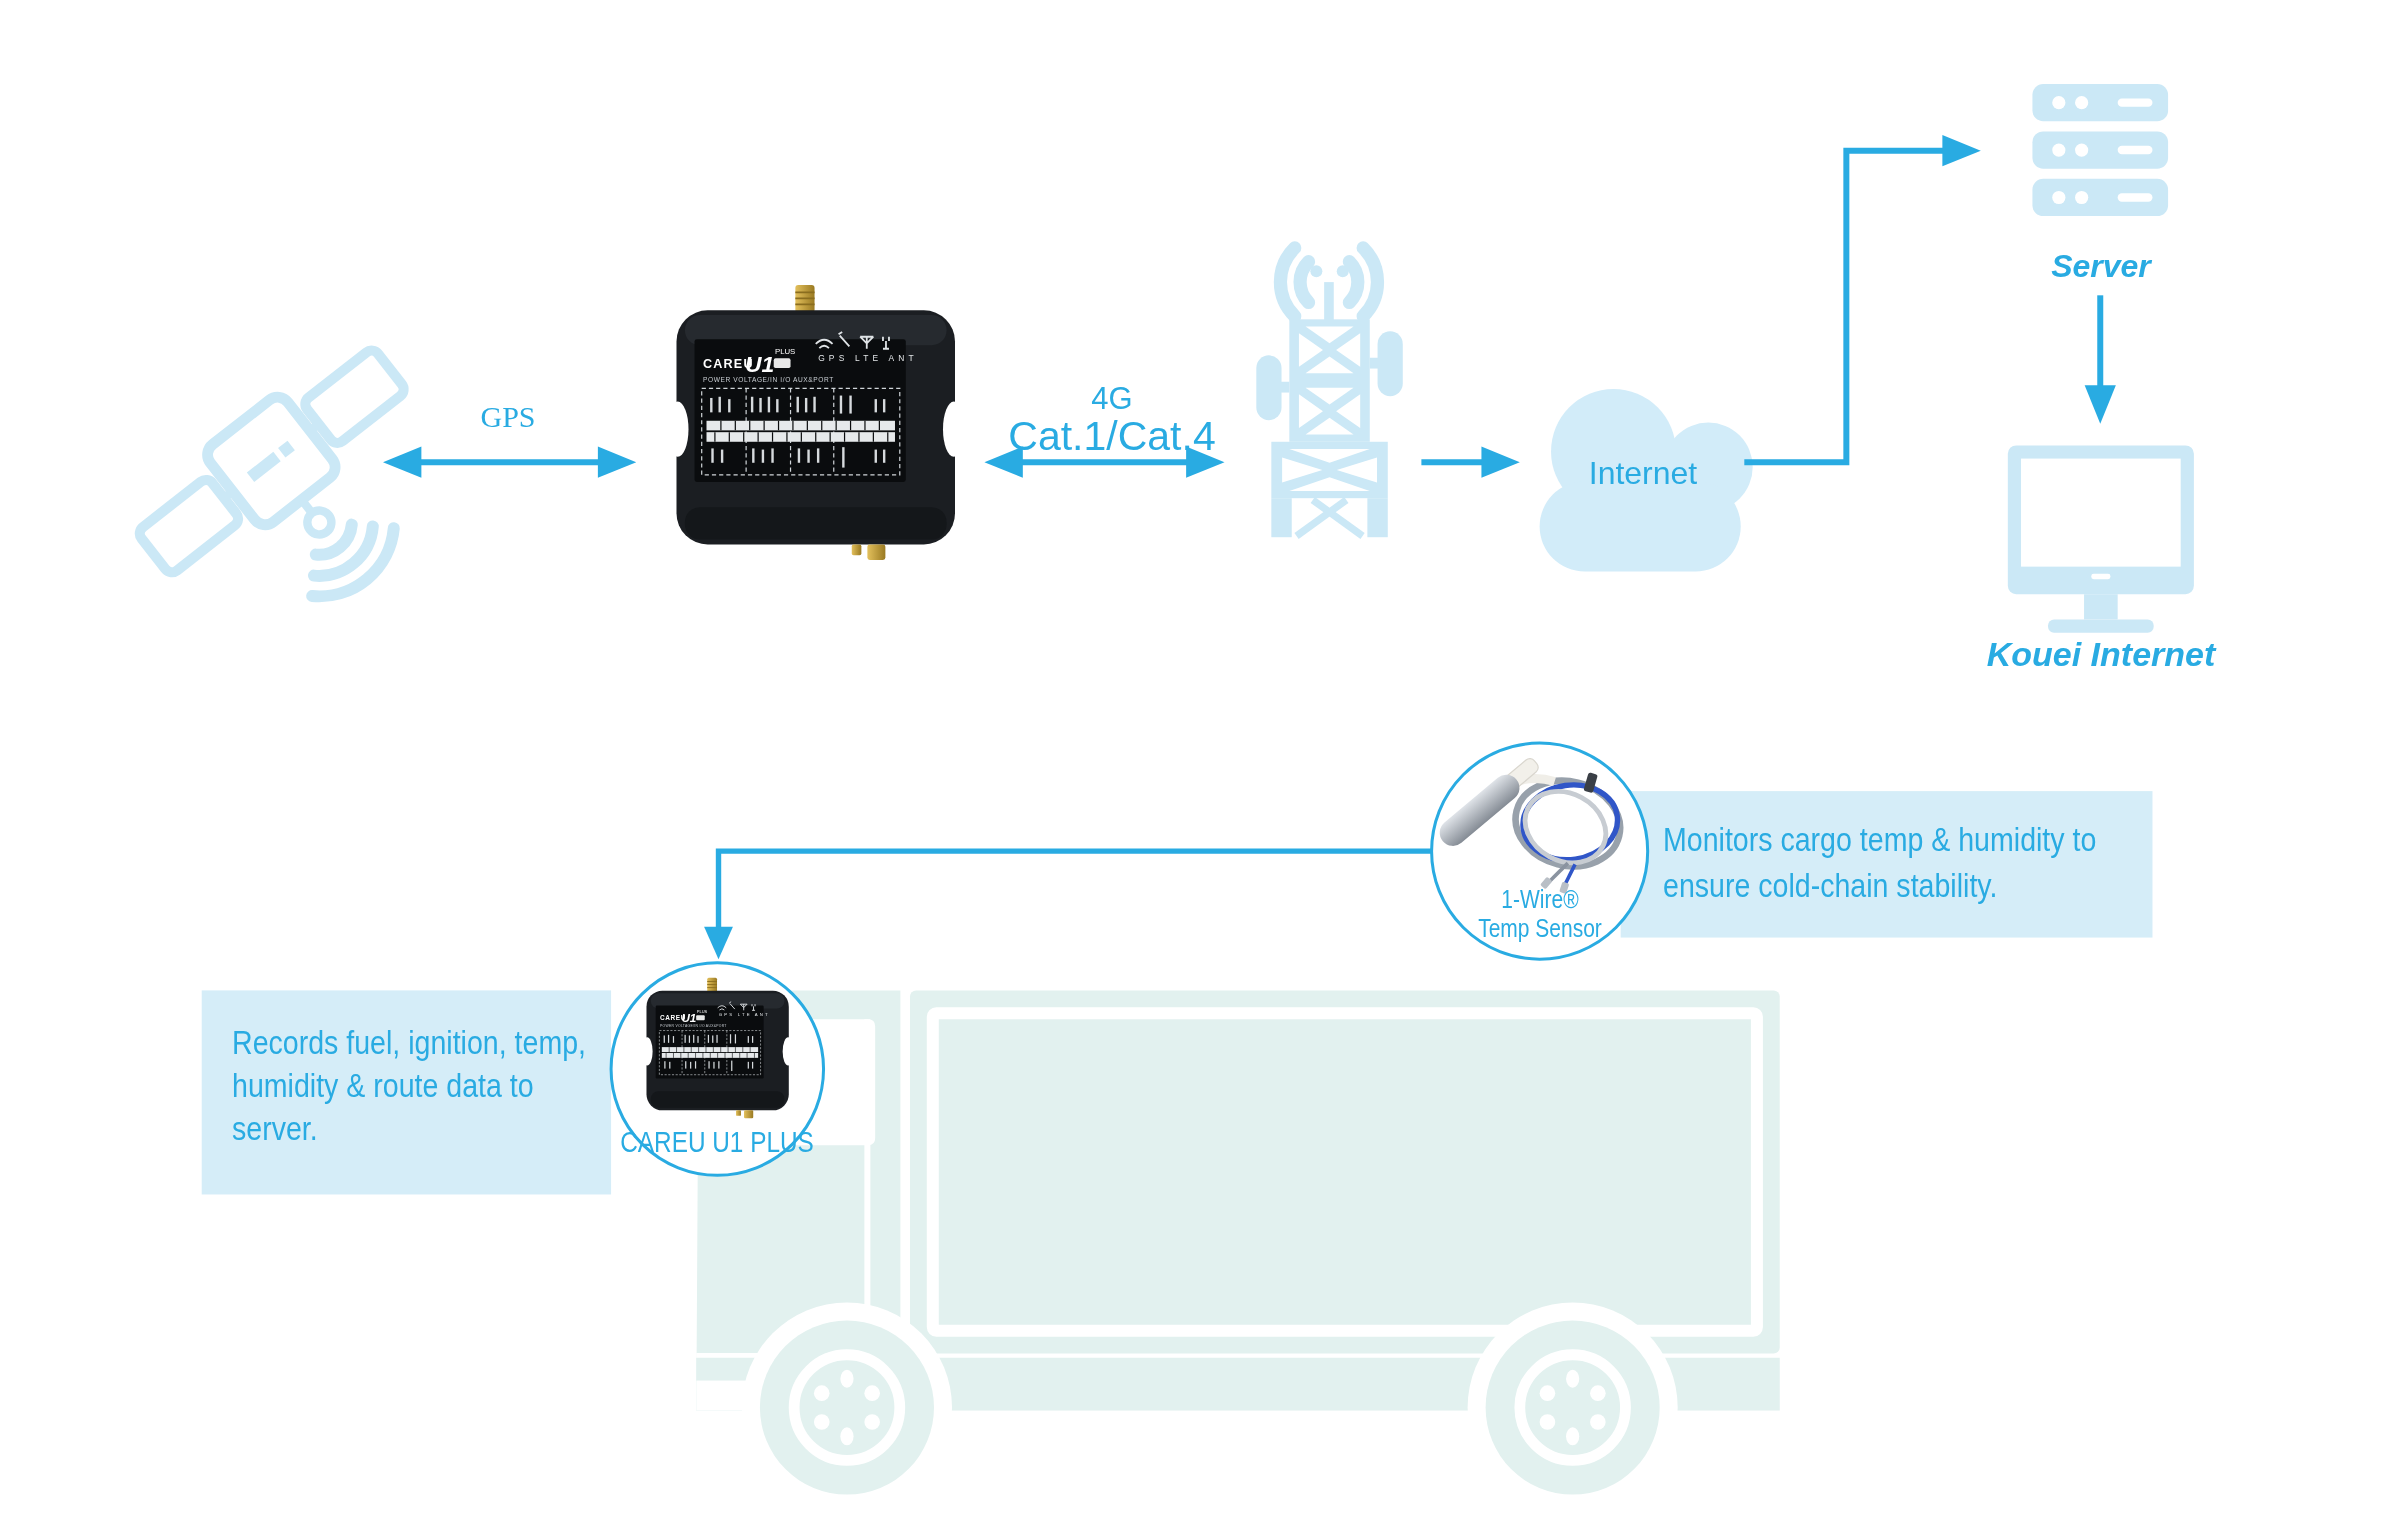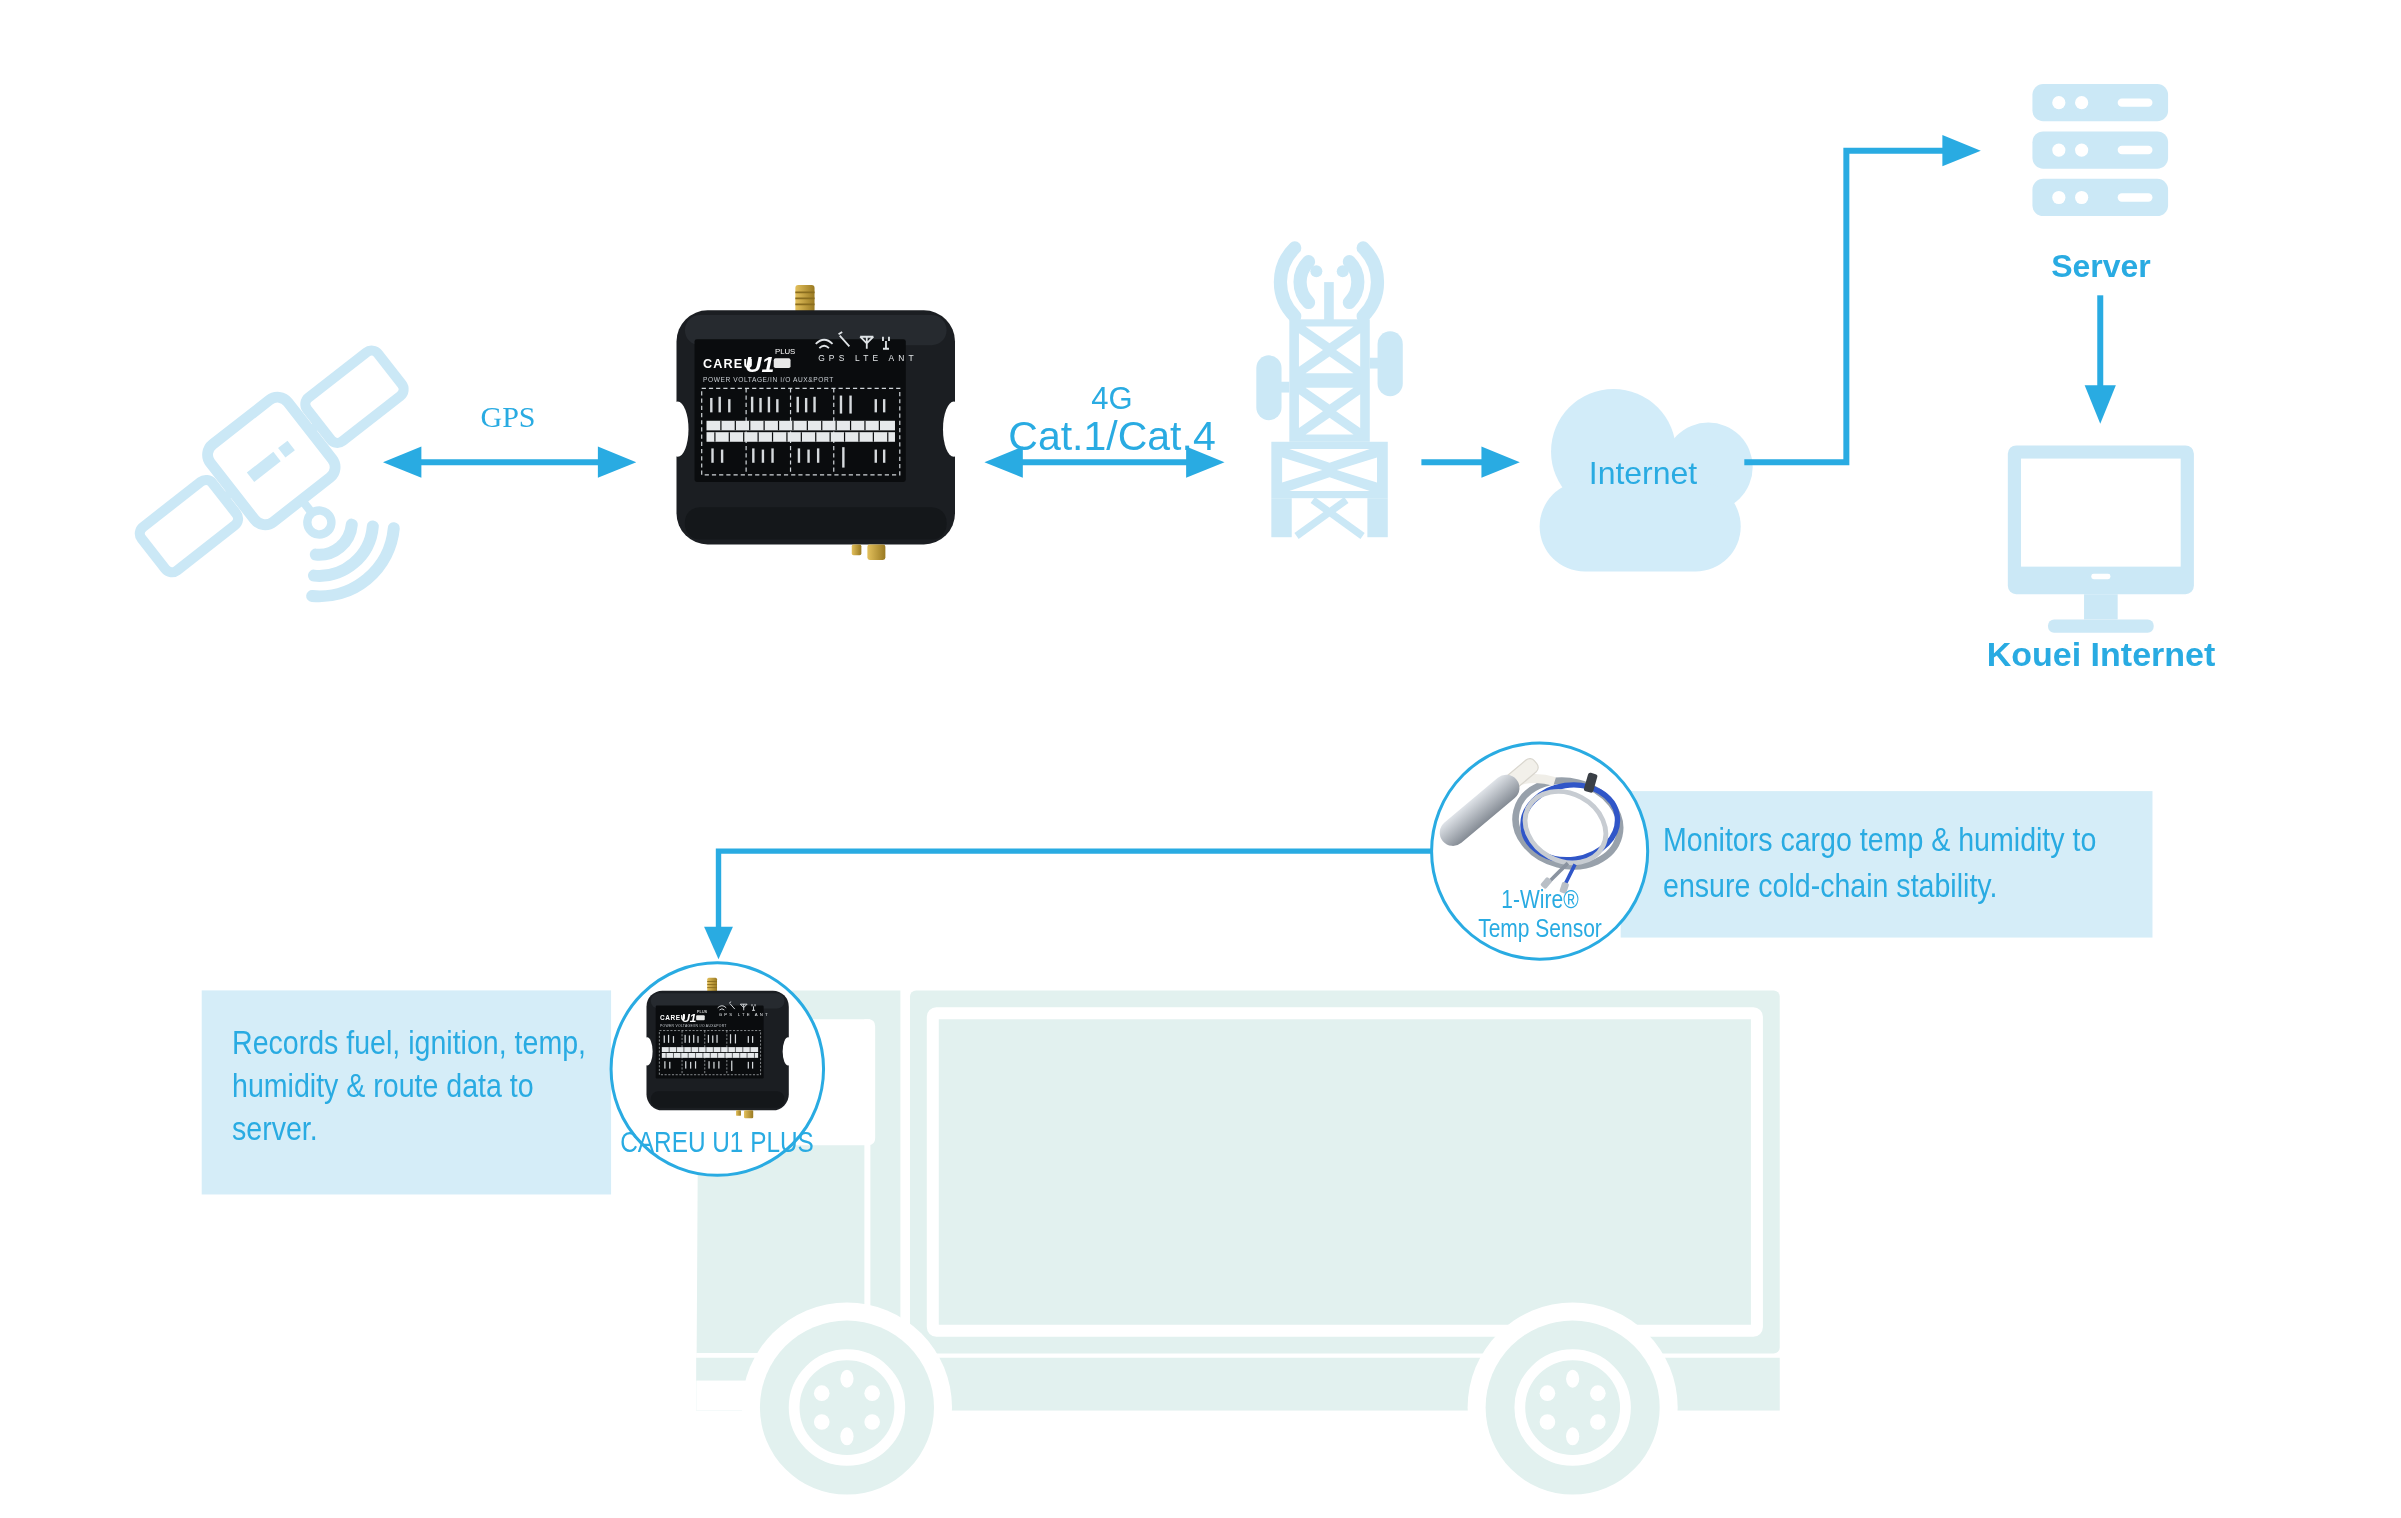--- a/index.html
+++ b/index.html
@@ -3,21 +3,21 @@
 <meta charset="utf-8">
 <style>
   html,body{margin:0;padding:0;background:#ffffff;}
   #canvas{position:relative;width:2401px;height:1518px;background:#ffffff;overflow:hidden;
           font-family:"Liberation Sans",sans-serif;}
   #scene{position:absolute;left:0;top:0;}
   .lbl{position:absolute;color:#29abe2;white-space:nowrap;}
   .ctr{transform:translate(-50%,-50%);text-align:center;}
   .ctr.cond{transform:translate(-50%,-50%) scaleX(.84);}
   .blk{transform-origin:left top;transform:scaleX(.84);}
-  .bold{font-weight:bold;}
+  .bold{font-weight:bold;font-style:italic;}
 </style>
 </head>
 <body>
 
 <div id="canvas">
 
 <svg id="scene" width="2401" height="1518" viewBox="0 0 4000 2529">
   <defs>
     <linearGradient id="gold" x1="0" y1="0" x2="1" y2="0">
       <stop offset="0" stop-color="#e3c05c"></stop>

